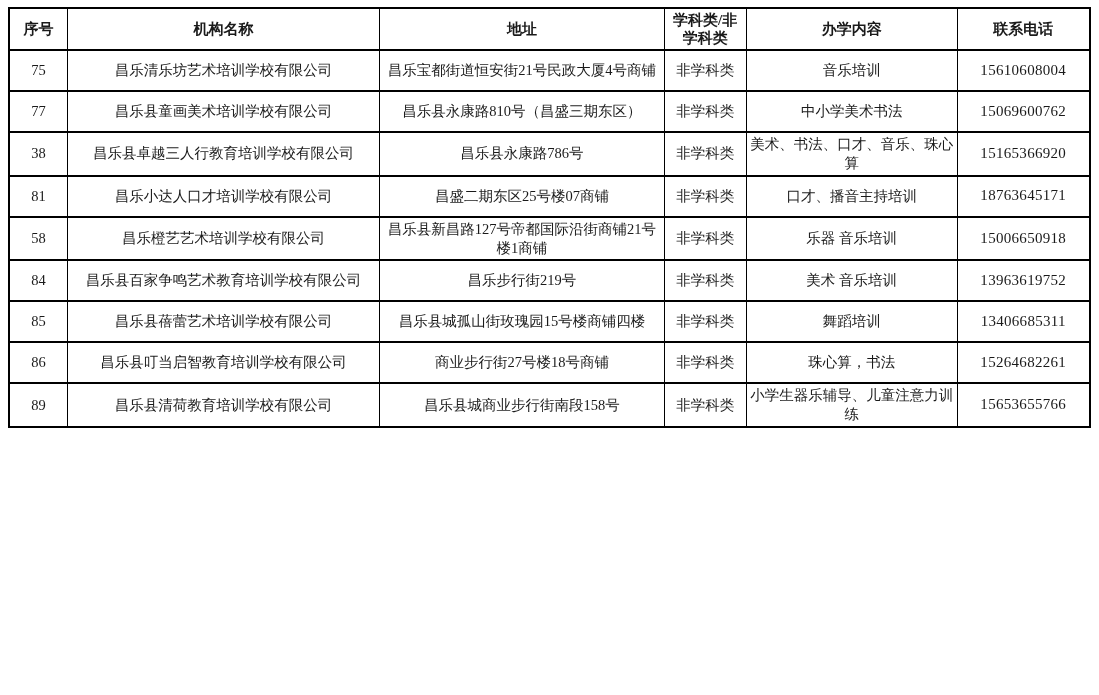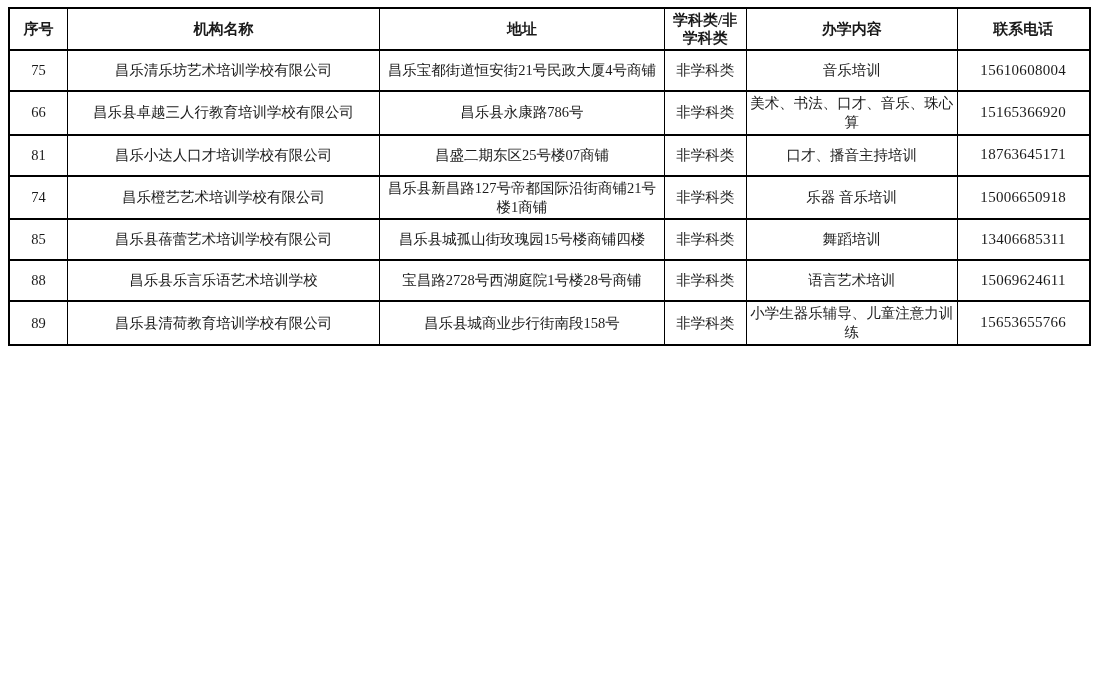--- a/index.html
+++ b/index.html
@@ -80,71 +80,87 @@
   <tr>
     <td class="cell-no">75</td>
     <td class="cell-name">昌乐清乐坊艺术培训学校有限公司</td>
     <td class="cell-address">昌乐宝都街道恒安街21号民政大厦4号商铺</td>
     <td class="cell-category">非学科类</td>
     <td class="cell-content">音乐培训</td>
     <td class="cell-phone">15610608004</td>
   </tr>
 
 
+  <tr>
+    <td class="cell-no">77</td>
+    <td class="cell-name">昌乐县童画美术培训学校有限公司</td>
+    <td class="cell-address">昌乐县永康路810号（昌盛三期东区）</td>
+    <td class="cell-category">非学科类</td>
+    <td class="cell-content">中小学美术书法</td>
+    <td class="cell-phone">15069600762</td>
+  </tr>
 
 
   <tr>
-    <td class="cell-no">66</td>
+    <td class="cell-no">38</td>
     <td class="cell-name">昌乐县卓越三人行教育培训学校有限公司</td>
     <td class="cell-address">昌乐县永康路786号</td>
     <td class="cell-category">非学科类</td>
     <td class="cell-content">美术、书法、口才、音乐、珠心算</td>
     <td class="cell-phone">15165366920</td>
   </tr>
 
 
   <tr>
     <td class="cell-no">81</td>
     <td class="cell-name">昌乐小达人口才培训学校有限公司</td>
     <td class="cell-address">昌盛二期东区25号楼07商铺</td>
     <td class="cell-category">非学科类</td>
     <td class="cell-content">口才、播音主持培训</td>
     <td class="cell-phone">18763645171</td>
   </tr>
 
 
   <tr>
-    <td class="cell-no">74</td>
+    <td class="cell-no">58</td>
     <td class="cell-name">昌乐橙艺艺术培训学校有限公司</td>
     <td class="cell-address">昌乐县新昌路127号帝都国际沿街商铺21号楼1商铺</td>
     <td class="cell-category">非学科类</td>
     <td class="cell-content">乐器 音乐培训</td>
     <td class="cell-phone">15006650918</td>
   </tr>
 
+  <tr>
+    <td class="cell-no">84</td>
+    <td class="cell-name">昌乐县百家争鸣艺术教育培训学校有限公司</td>
+    <td class="cell-address">昌乐步行街219号</td>
+    <td class="cell-category">非学科类</td>
+    <td class="cell-content">美术 音乐培训</td>
+    <td class="cell-phone">13963619752</td>
+  </tr>
 
   <tr>
     <td class="cell-no">85</td>
     <td class="cell-name">昌乐县蓓蕾艺术培训学校有限公司</td>
     <td class="cell-address">昌乐县城孤山街玫瑰园15号楼商铺四楼</td>
     <td class="cell-category">非学科类</td>
     <td class="cell-content">舞蹈培训</td>
     <td class="cell-phone">13406685311</td>
   </tr>
 
+  <tr>
+    <td class="cell-no">86</td>
+    <td class="cell-name">昌乐县叮当启智教育培训学校有限公司</td>
+    <td class="cell-address">商业步行街27号楼18号商铺</td>
+    <td class="cell-category">非学科类</td>
+    <td class="cell-content">珠心算，书法</td>
+    <td class="cell-phone">15264682261</td>
+  </tr>
 
 
-  <tr>
-    <td class="cell-no">88</td>
-    <td class="cell-name">昌乐县乐言乐语艺术培训学校</td>
-    <td class="cell-address">宝昌路2728号西湖庭院1号楼28号商铺</td>
-    <td class="cell-category">非学科类</td>
-    <td class="cell-content">语言艺术培训</td>
-    <td class="cell-phone">15069624611</td>
-  </tr>
 
   <tr>
     <td class="cell-no">89</td>
     <td class="cell-name">昌乐县清荷教育培训学校有限公司</td>
     <td class="cell-address">昌乐县城商业步行街南段158号</td>
     <td class="cell-category">非学科类</td>
     <td class="cell-content">小学生器乐辅导、儿童注意力训练</td>
     <td class="cell-phone">15653655766</td>
   </tr>
 </tbody>

